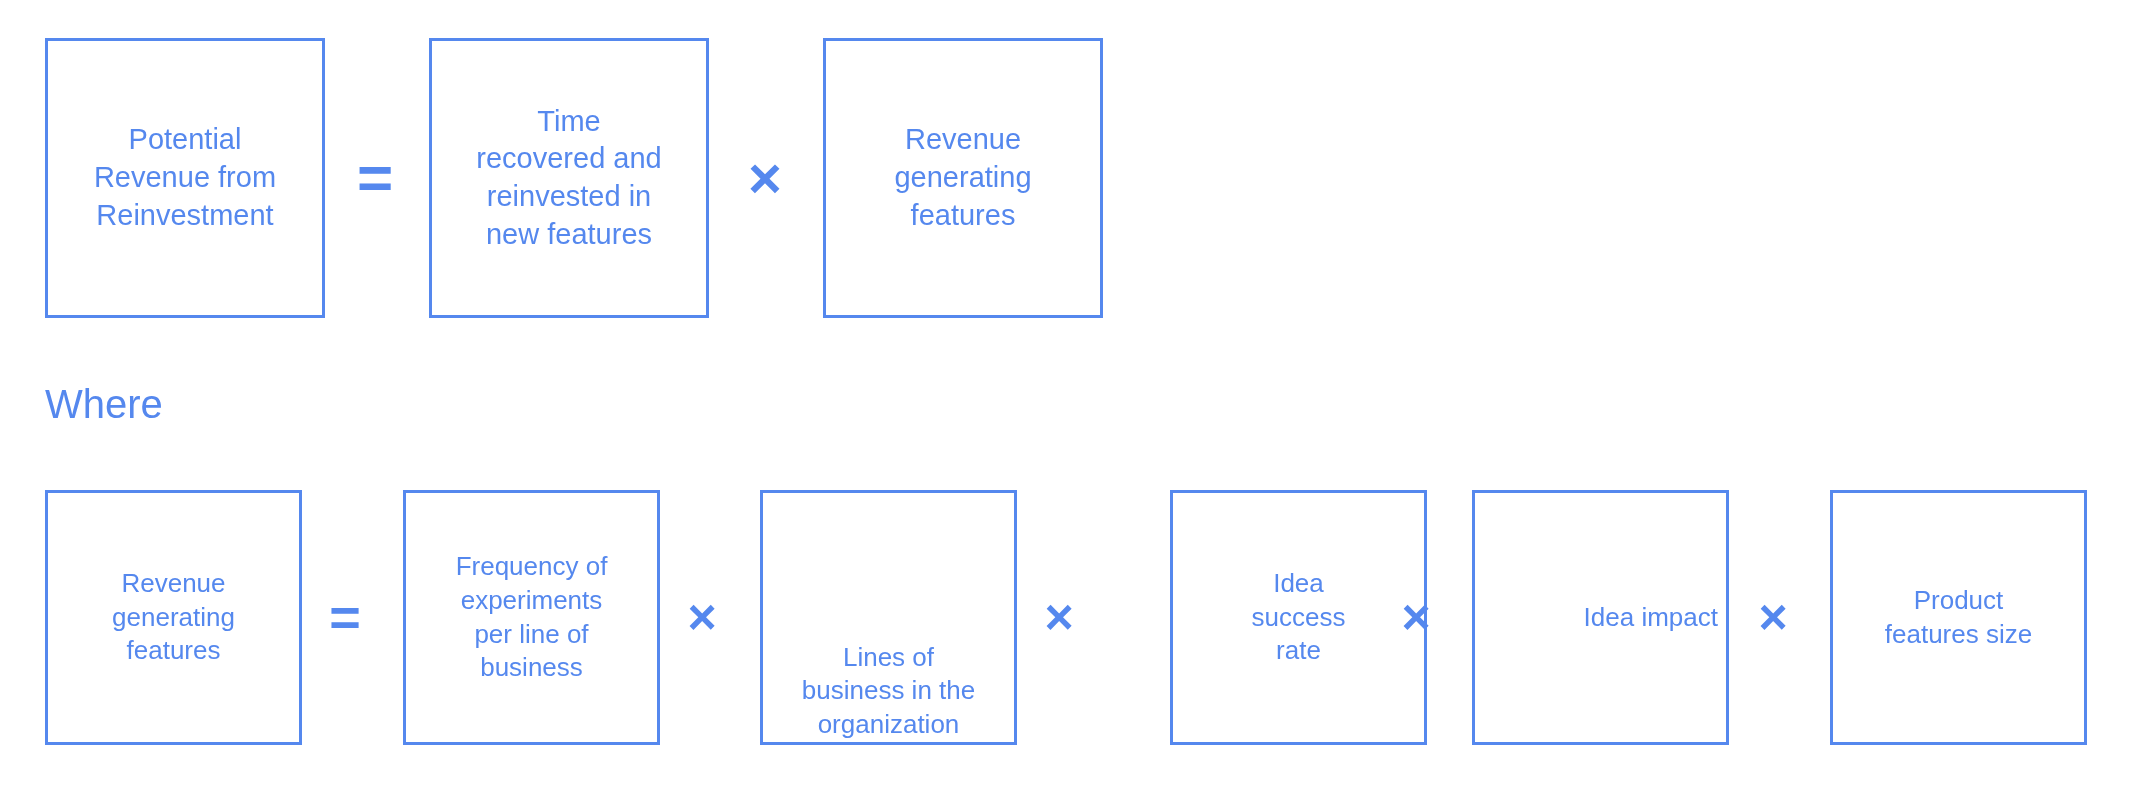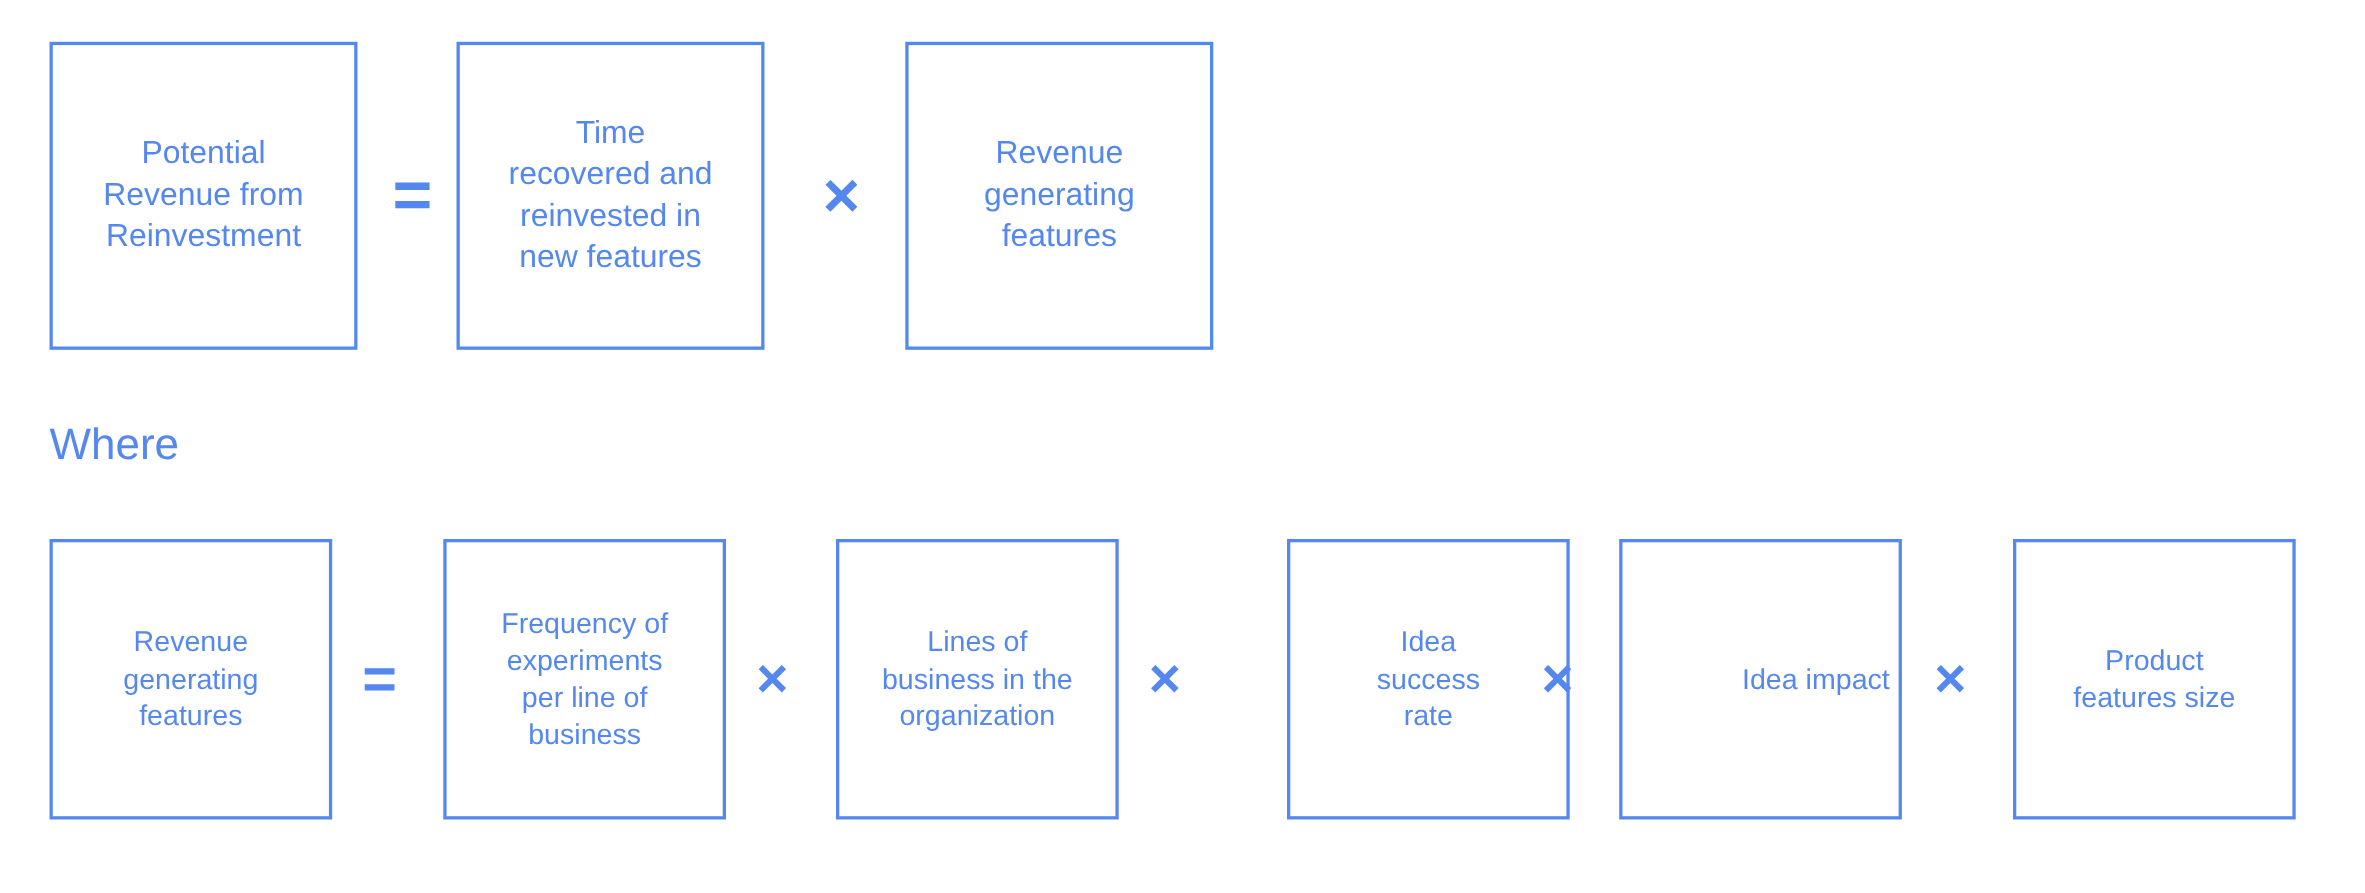--- a/index.html
+++ b/index.html
@@ -34,29 +34,29 @@
     color: #5588ee;
     line-height: 1.30;
     white-space: pre-line;
     padding: 0 8px;
   }
 
   
   .row-top .box { top: 38px; width: 280px; height: 280px; }
   .row-top .box .box-label { font-size: 29px; }
   #box-potential-revenue   { left: 45px; }
-  #box-time-recovered      { left: 415px; }
+  #box-time-recovered      { left: 429px; }
   #box-revenue-generating  { left: 823px; }
 
   
   .row-bottom .box { top: 490px; width: 257px; height: 255px; }
   .row-bottom .box .box-label { font-size: 26px; }
   #box-revenue-generating-2 { left: 45px; }
   #box-frequency            { left: 403px; }
-  #box-lines-of-business    { left: 760px; }
+  #box-lines-of-business    { left: 760px; align-items: flex-end; }
   #box-idea-success-rate    { left: 1170px; }
   #box-idea-impact          { left: 1472px; justify-content: flex-end; }
   #box-product-business-size{ left: 1830px; }
 
   
   .op {
     position: absolute;
     color: #5588ee;
     font-weight: bold;
     line-height: 1;

